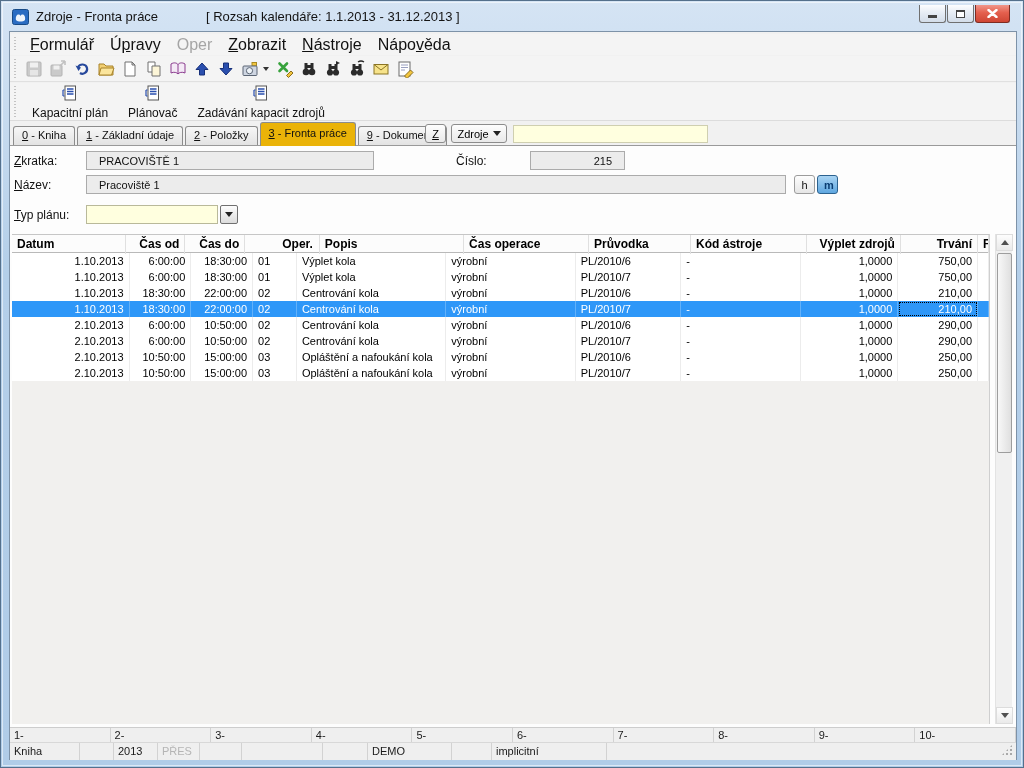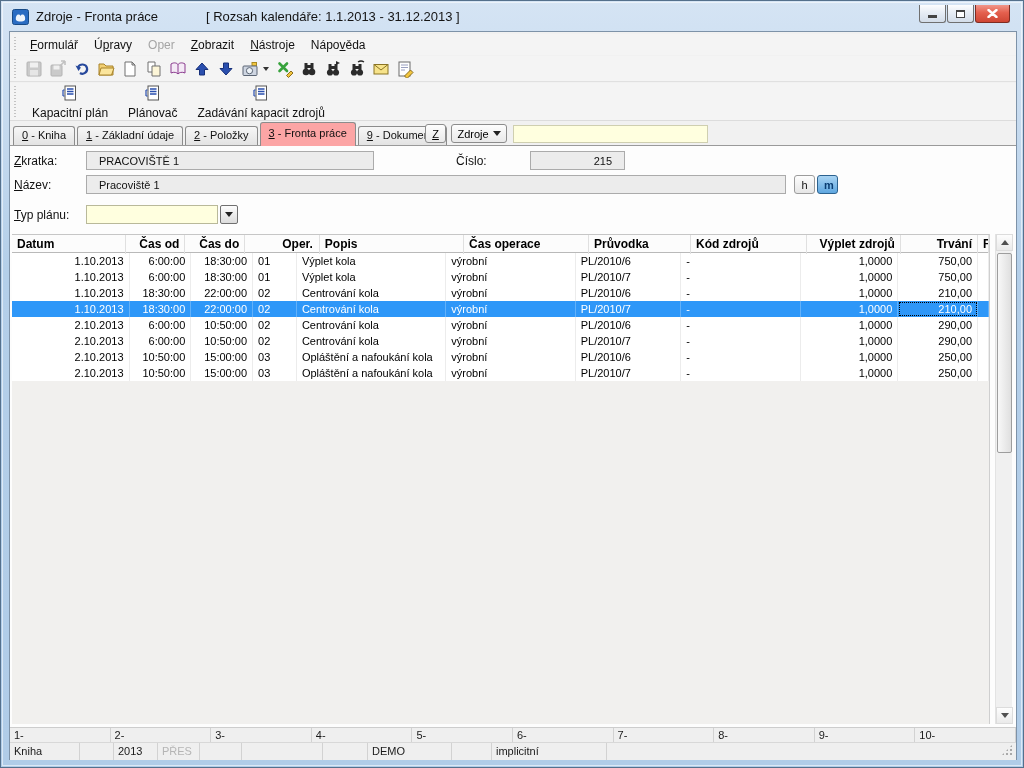--- a/index.html
+++ b/index.html
@@ -17,38 +17,38 @@
   .wbtn{width:27px;height:18px;border:1px solid #707070;border-radius:0 0 3px 3px;border-top:none;
     background:linear-gradient(#fcfdfe,#e7edf5 45%,#d3dde9);display:flex;align-items:center;justify-content:center;cursor:default;}
   .wbtn.close{width:35px;background:linear-gradient(#f0968a,#e4604e 45%,#cf4634);border-color:#7e2c22;}
   .g-min{width:9px;height:3px;background:#444;margin-top:5px;}
   .g-max{width:9px;height:8px;border:1px solid #444;border-top:2px solid #444;background:#fff;}
   
   .client{position:absolute;left:8px;top:30px;width:1008px;height:729px;background:#f1f1f1;border:1px solid #7d92a8;}
   .grip{width:5px;align-self:stretch;margin:3px 4px 3px 3px;
     background-image:repeating-linear-gradient(#c3c3c3 0 1px,transparent 1px 3px);background-size:2px 100%;background-repeat:no-repeat;background-position:1px 0;}
   
-  .menubar{position:absolute;left:0;top:2px;right:0;height:21px;display:flex;align-items:center;background:#f4f4f4;font-size:12px;}
+  .menubar{position:absolute;left:0;top:2px;right:0;height:21px;display:flex;align-items:center;background:#f4f4f4;font-size:16px;}
   .menu-item{padding:2px 8px;color:#111;cursor:default;}
   .menu-item.disabled{color:#a5a5a5;}
   
   .toolbar1{position:absolute;left:0;top:24px;right:0;height:26px;display:flex;align-items:center;background:#f4f4f4;border-bottom:1px solid #e0e0e0;}
   .tbtn{width:24px;height:22px;display:flex;align-items:center;justify-content:center;border-radius:2px;cursor:default;}
   .tbtn.disabled{filter:grayscale(1) opacity(.45);}
   .tbtn svg{display:block;}
   .dd-arrow{width:0;height:0;border-left:3px solid transparent;border-right:3px solid transparent;border-top:4px solid #333;margin:0 4px 0 1px;}
   
   .toolbar2{position:absolute;left:0;top:51px;right:0;height:38px;display:flex;align-items:flex-start;background:#f4f4f4;border-bottom:1px solid #dcdcdc;}
   .plan-btn{display:flex;flex-direction:column;align-items:center;justify-content:center;padding:2px 10px 1px;height:36px;font-size:12px;color:#111;cursor:default;}
   .plan-btn .icon{margin-bottom:1px;}
   
   .tabrow{position:absolute;left:0;top:90px;right:0;height:23px;display:flex;align-items:flex-end;padding-left:3px;}
   .tab{height:19px;line-height:17px;padding:0 8px;font-size:11px;color:#111;background:linear-gradient(#f7f7f7,#e3e3e3);
     border:1px solid #8c8c8c;border-bottom:none;border-radius:3px 3px 0 0;margin-right:2px;cursor:default;white-space:nowrap;}
-  .tab.active{height:24px;line-height:21px;background:#fca5a5;position:relative;z-index:5;margin-bottom:-1px;}
+  .tab.active{height:24px;line-height:21px;background:#eab308;position:relative;z-index:5;margin-bottom:-1px;}
   .zbtn{position:absolute;left:415px;top:2px;width:21px;height:19px;font-size:11px;text-align:center;line-height:17px;
     background:linear-gradient(#fdfdfd,#e9e9e9);border:1px solid #8c8c8c;border-radius:3px;cursor:default;}
   .filterbtn{position:absolute;left:441px;top:2px;width:56px;height:19px;font-size:11px;display:flex;align-items:center;justify-content:center;gap:4px;
     background:linear-gradient(#fdfdfd,#e9e9e9);border:1px solid #8c8c8c;border-radius:3px;cursor:default;}
   .filterbtn .caret{width:0;height:0;border-left:4px solid transparent;border-right:4px solid transparent;border-top:5px solid #222;}
   .filterinput{position:absolute;left:503px;top:3px;width:195px;height:18px;background:#ffffdf;border:1px solid #cfcfb0;font-size:11px;padding:0 3px;font-family:"Liberation Sans",sans-serif;}
   
   .page{position:absolute;left:0;top:113px;right:0;height:582px;background:#fdfdfd;border-top:1px solid #9a9a9a;}
   .flabel{position:absolute;font-size:12px;color:#111;}
   .ffield{position:absolute;height:19px;background:#ececec;border:1px solid #ababab;font-size:11px;padding:0 12px;color:#111;font-family:"Liberation Sans",sans-serif;}
@@ -339,21 +339,21 @@
 
       <div class="tablewrap">
         <div class="thead" id="thead">
             <div class="th" style="width: 118px; ">Datum</div>
             <div class="th" style="width: 62px; text-align: right;">Čas od</div>
             <div class="th" style="width: 62px; text-align: right;">Čas do</div>
             <div class="th" style="width: 44px; text-align: left; margin-left: 32px;">Oper.</div>
             <div class="th" style="width: 150px; text-align: left;">Popis</div>
             <div class="th" style="width: 130px; text-align: left;">Čas operace</div>
             <div class="th" style="width: 106px; text-align: left;">Průvodka</div>
-            <div class="th" style="width: 120px; text-align: left;">Kód zdrojů</div>
+            <div class="th" style="width: 120px; text-align: left;">Kód ástroje</div>
             <div class="th" style="width: 98px; text-align: right;">Výplet zdrojů</div>
             <div class="th" style="width: 80px; text-align: right;">Trvání</div>
             <div class="th" style="width: 8px; text-align: left;">F</div>
           </div>
         <div id="tbody">
             <div class="tr">
               <div class="td" style="width: 118px; text-align: right;">1.10.2013</div>
               <div class="td" style="width: 62px; text-align: right;">6:00:00</div>
               <div class="td" style="width: 62px; text-align: right;">18:30:00</div>
               <div class="td" style="width: 44px; text-align: left;">01</div>

